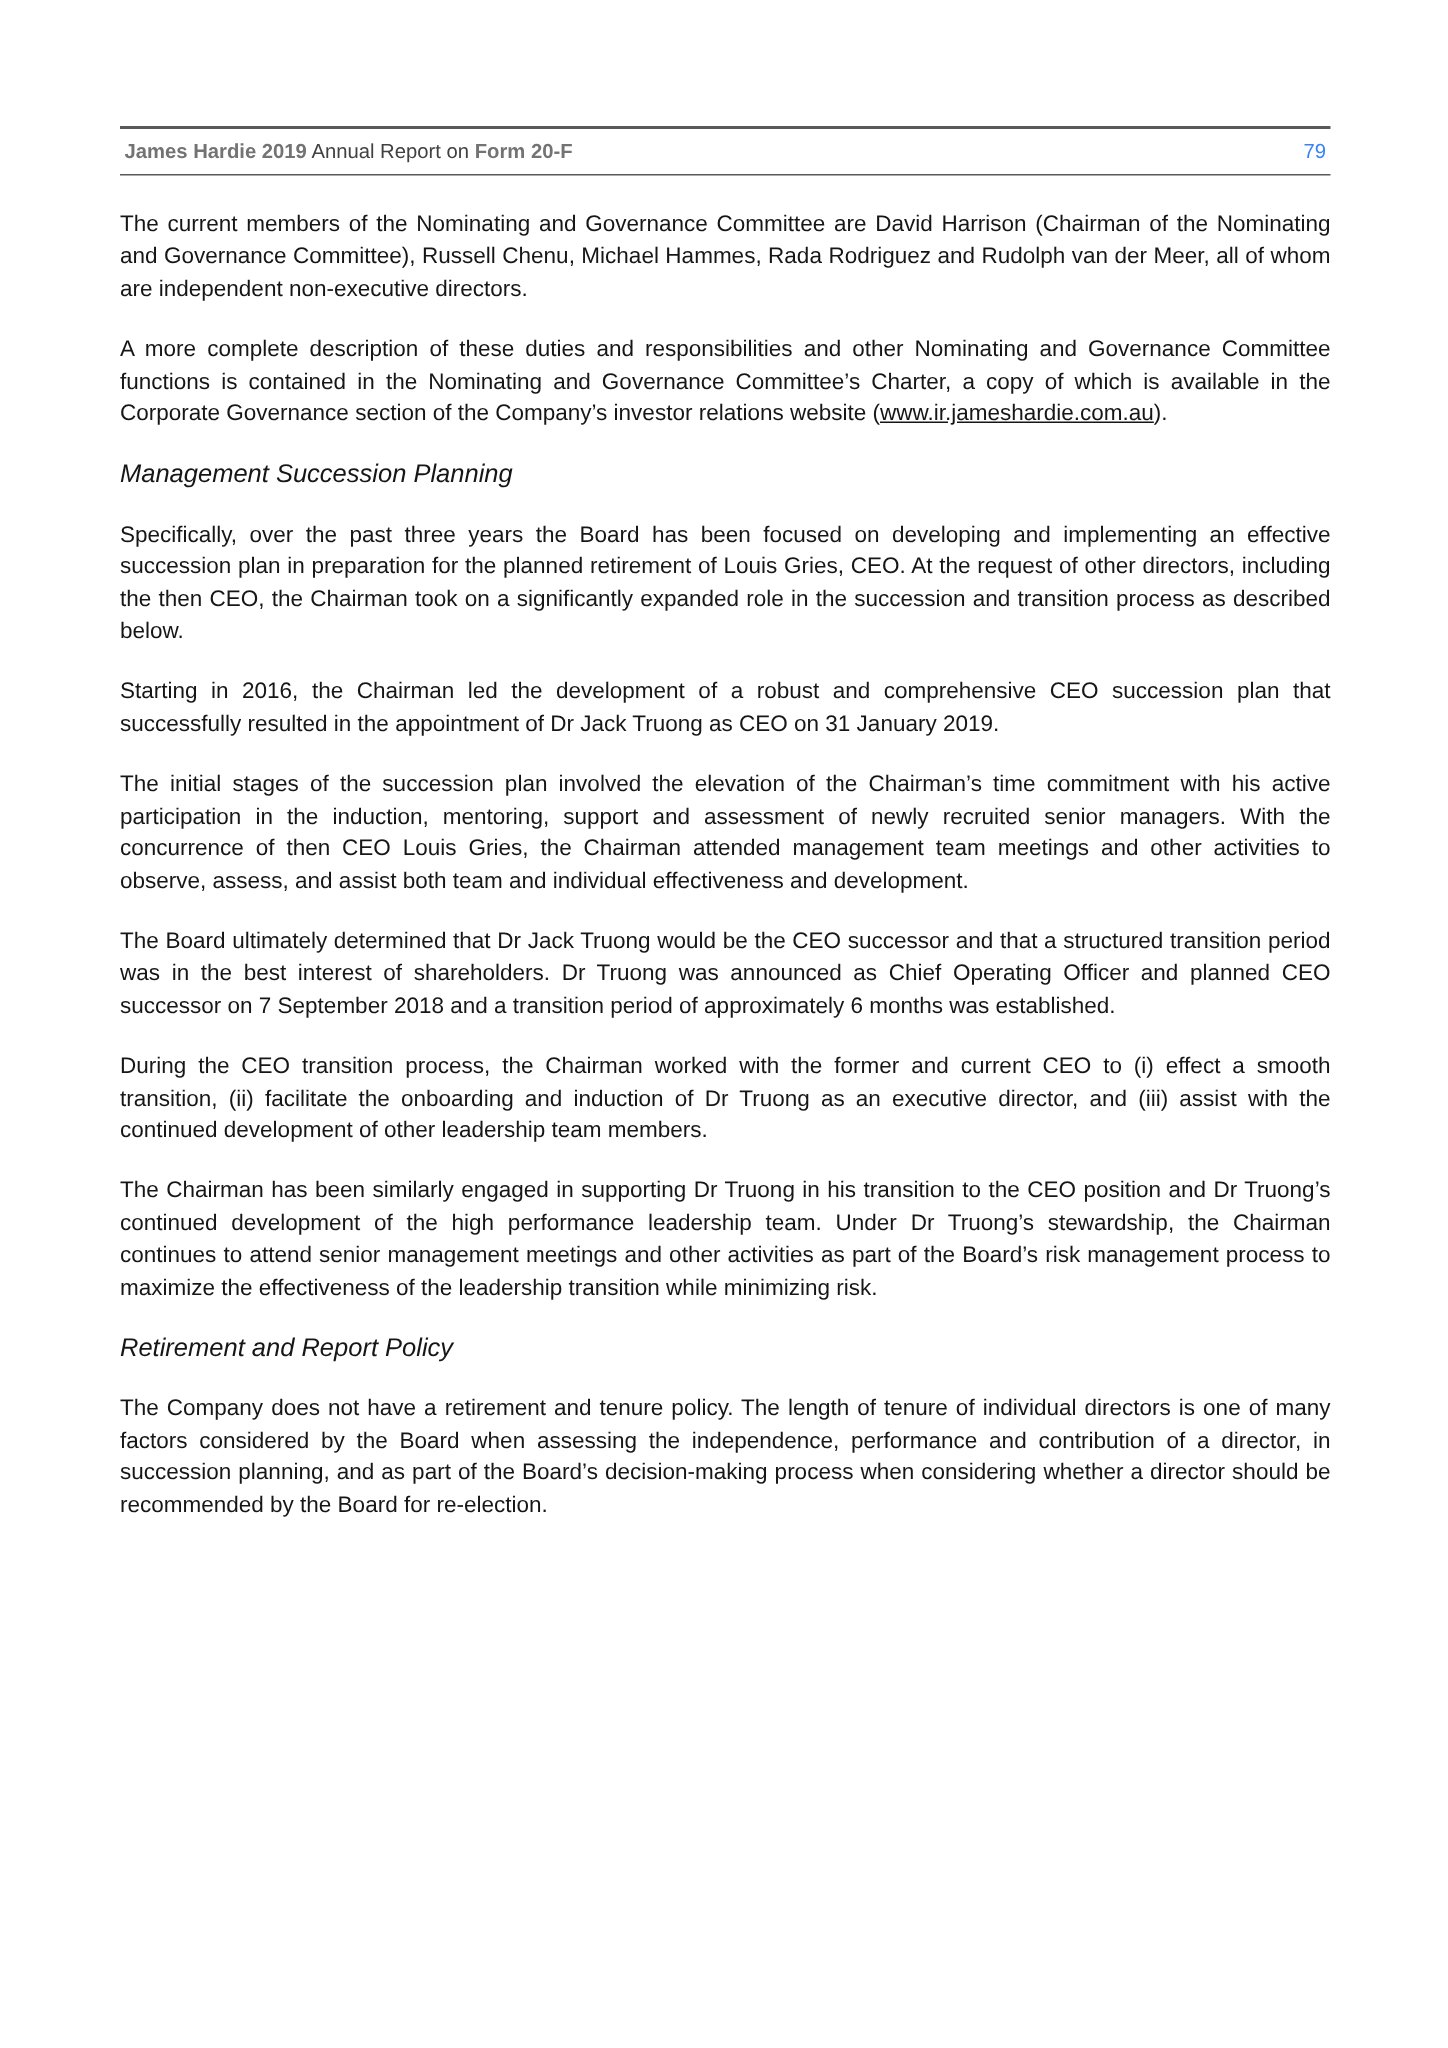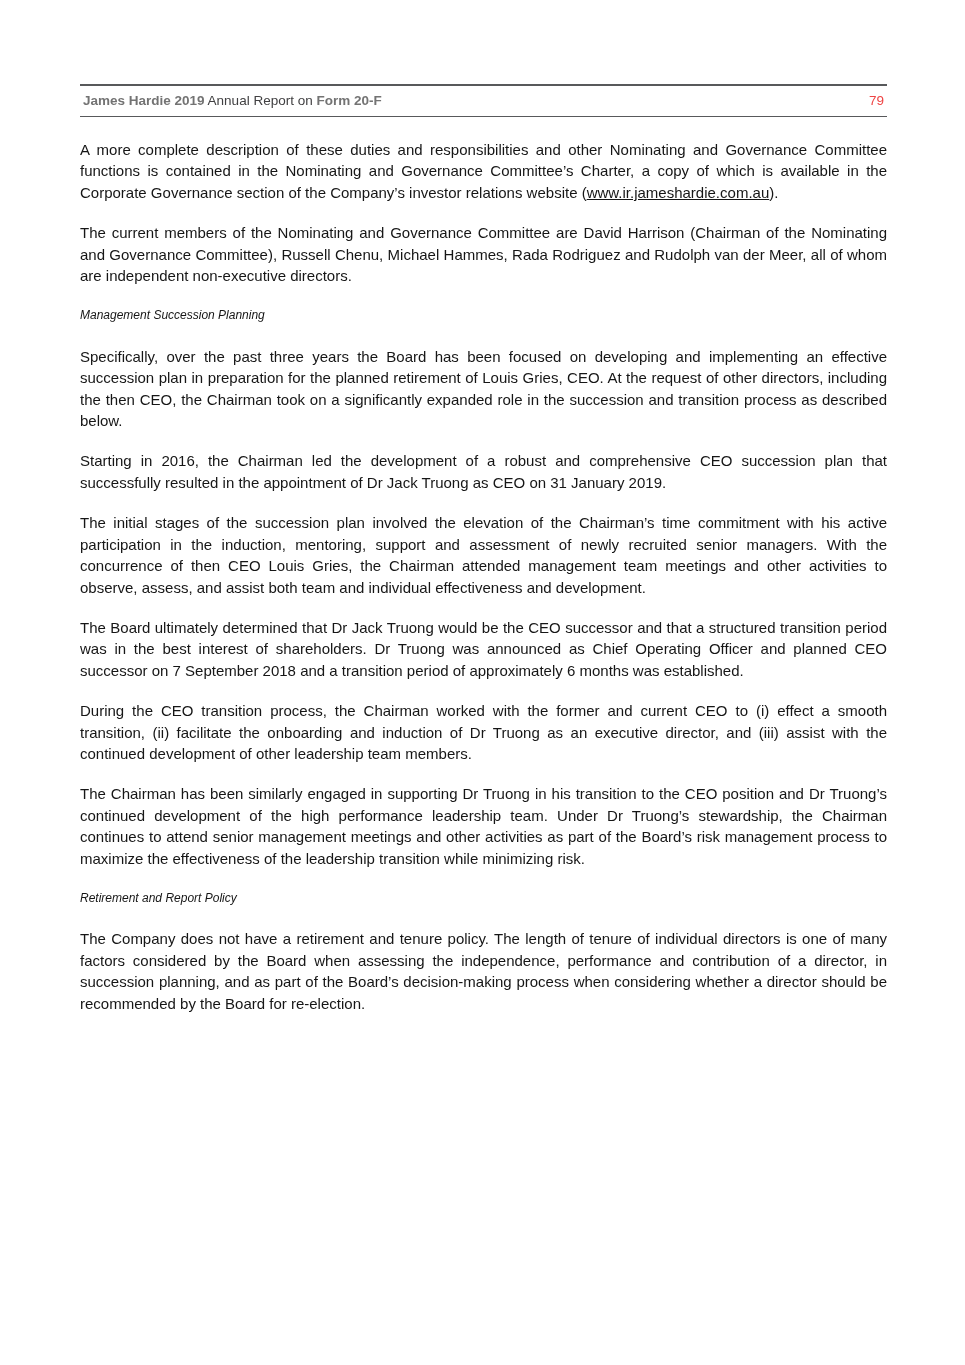--- a/index.html
+++ b/index.html
@@ -26,32 +26,32 @@
     border-bottom: 1px solid #58595b;
     padding: 7px 3px 8px 3px;
     display: flex;
     justify-content: space-between;
     align-items: baseline;
     font-size: 13.5px;
     color: #414042;
   }
   .doc-header .title-part { white-space: pre-wrap; }
   .doc-header .bold { font-weight: bold; color: #737373; }
-  .doc-header .page-number { color: #ef4444; font-size: 13.5px; text-align: right; }
+  .doc-header .page-number { color: #3b82f6; font-size: 13.5px; text-align: right; }
   
   .doc-body {
     margin-top: 22px;
     font-size: 15px;
     line-height: 21.4px;
     text-align: justify;
     color: #161616;
   }
   .doc-body p { margin-bottom: 19px; }
   .doc-body h2.section-heading {
-    font-size: 12px;
+    font-size: 17px;
     font-weight: normal;
     font-style: italic;
     margin: 0 0 19px 0;
     text-align: left;
   }
   a.doc-link {
     color: #161616;
     text-decoration: underline;
     cursor: pointer;
   }
@@ -63,23 +63,23 @@
 
   <header class="doc-header">
     <div class="header-title">
       <span class="title-part bold">James Hardie 2019</span><span class="title-part"> Annual Report on </span><span class="title-part bold">Form 20-F</span>
     </div>
     <span class="page-number">79</span>
   </header>
 
   <main class="doc-body">
 
+    <p>The current members of the Nominating and Governance Committee are David Harrison (Chairman of the Nominating and Governance Committee), Russell Chenu, Michael Hammes, Rada Rodriguez and Rudolph van der Meer, all of whom are independent non-executive directors.</p>
+
     <p><span>A more complete description of these duties and responsibilities and other Nominating and Governance Committee functions is contained in the Nominating and Governance Committee’s Charter, a copy of which is available in the Corporate Governance section of the Company’s investor relations website (</span><a class="doc-link">www.ir.jameshardie.com.au</a><span>).</span></p>
-
-    <p>The current members of the Nominating and Governance Committee are David Harrison (Chairman of the Nominating and Governance Committee), Russell Chenu, Michael Hammes, Rada Rodriguez and Rudolph van der Meer, all of whom are independent non-executive directors.</p>
 
     <h2 class="section-heading">Management Succession Planning</h2>
 
 
     <p>Specifically, over the past three years the Board has been focused on developing and implementing an effective succession plan in preparation for the planned retirement of Louis Gries, CEO. At the request of other directors, including the then CEO, the Chairman took on a significantly expanded role in the succession and transition process as described below.</p>
 
     <p>Starting in 2016, the Chairman led the development of a robust and comprehensive CEO succession plan that successfully resulted in the appointment of Dr Jack Truong as CEO on 31 January 2019.</p>
 
     <p>The initial stages of the succession plan involved the elevation of the Chairman’s time commitment with his active participation in the induction, mentoring, support and assessment of newly recruited senior managers. With the concurrence of then CEO Louis Gries, the Chairman attended management team meetings and other activities to observe, assess, and assist both team and individual effectiveness and development.</p>
 

